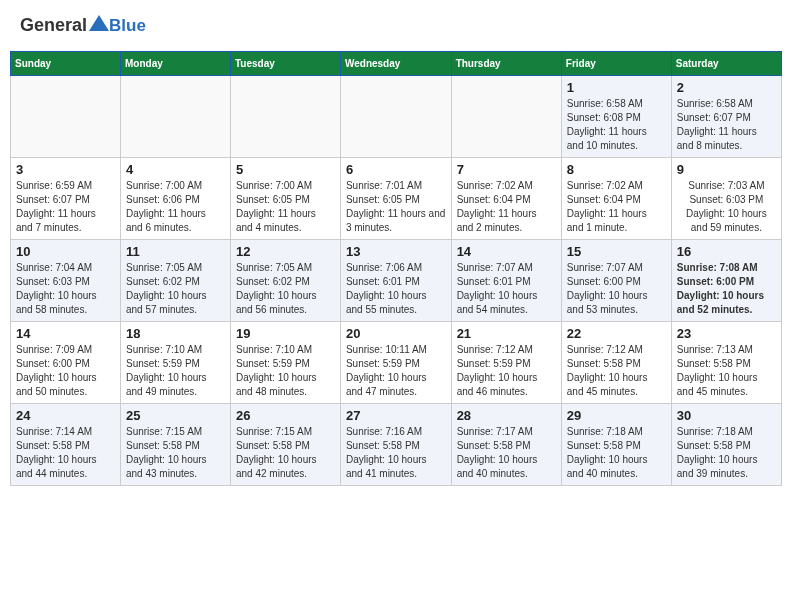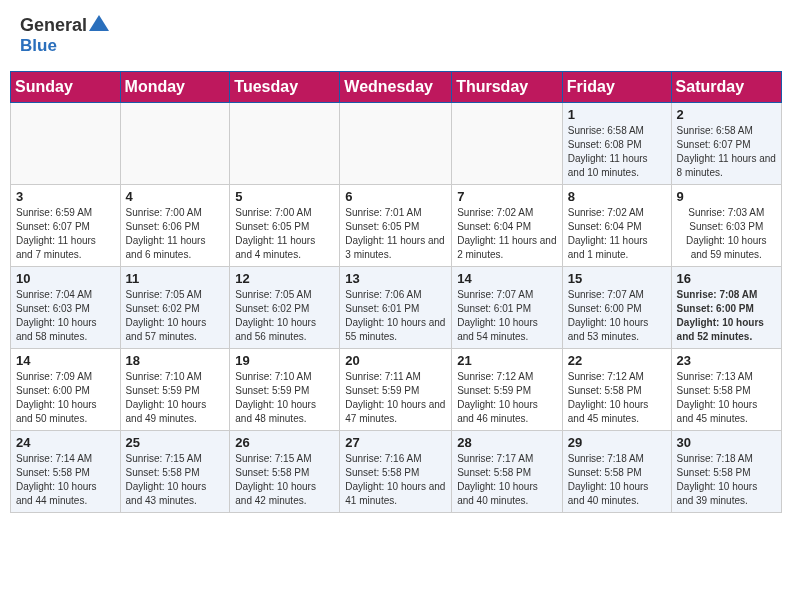--- a/index.html
+++ b/index.html
@@ -12,22 +12,22 @@
     }
     .header-area {
       display: flex;
       justify-content: space-between;
       align-items: flex-start;
       margin-bottom: 10px;
       padding: 5px 10px;
     }
     .logo {
       display: flex;
-      flex-direction: column;
-      align-items: flex-start;
+      flex-direction: row;
+      align-items: flex-end;
     }
     .logo-general {
       font-size: 18px;
       font-weight: bold;
       color: #333;
     }
     .logo-blue {
       font-size: 17px;
       font-weight: bold;
       color: #2a6fbc;
@@ -47,24 +47,24 @@
     .subtitle {
       font-size: 16px;
       color: #444;
     }
     .calendar {
       width: 100%;
       border-collapse: collapse;
       font-size: 10.5px;
     }
     .calendar thead tr th {
-      background-color: #be185d;
+      background-color: #15803d;
       color: #fff;
       padding: 6px 4px;
-      font-size: 16px;
+      font-size: 10px;
       font-weight: bold;
       border: 1px solid #1a5aaa;
       text-align: left;
     }
     .calendar tbody tr td {
       border: 1px solid #ccc;
       vertical-align: top;
       padding: 4px 5px;
       width: 113px;
       min-height: 80px;
@@ -245,21 +245,21 @@
 Daylight: 10 hours and 49 minutes.</div>
         </td>
         <td>
           <span class="day-number">19</span>
           <div class="day-info" style="white-space: pre-line;">Sunrise: 7:10 AM
 Sunset: 5:59 PM
 Daylight: 10 hours and 48 minutes.</div>
         </td>
         <td>
           <span class="day-number">20</span>
-          <div class="day-info" style="white-space: pre-line;">Sunrise: 7:11 AM
+          <div class="day-info" style="white-space: pre-line;">Sunrise: 10:11 AM
 Sunset: 5:59 PM
 Daylight: 10 hours and 47 minutes.</div>
         </td>
         <td>
           <span class="day-number">21</span>
           <div class="day-info" style="white-space: pre-line;">Sunrise: 7:12 AM
 Sunset: 5:59 PM
 Daylight: 10 hours and 46 minutes.</div>
         </td>
         <td>

